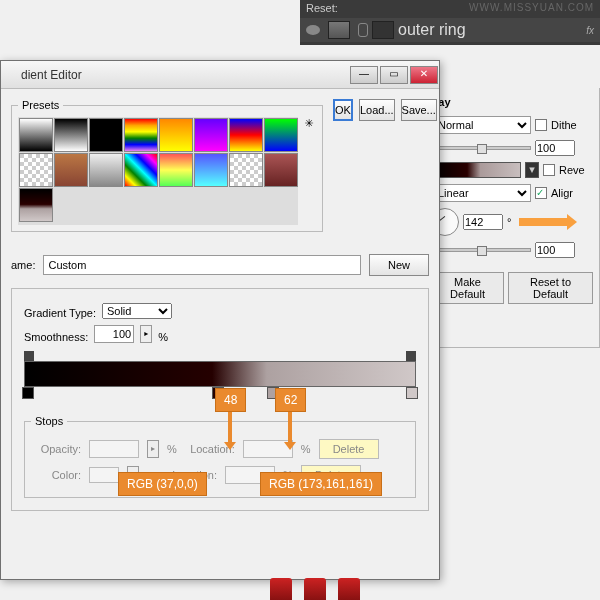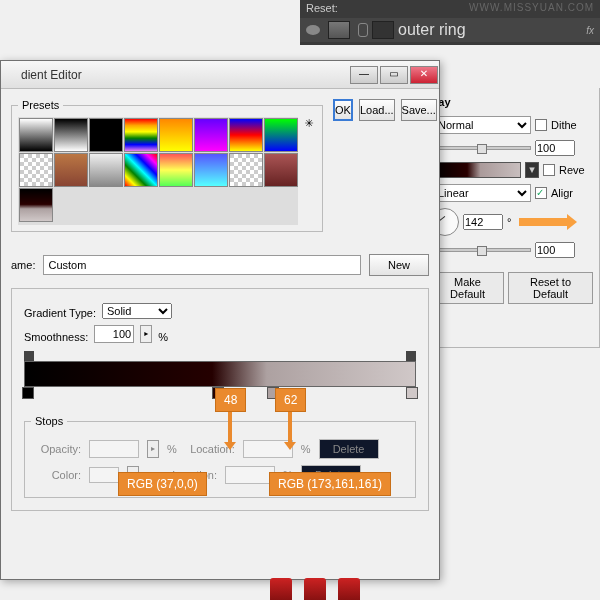--- a/index.html
+++ b/index.html
@@ -67,21 +67,21 @@
 
 
 .anno { position: absolute; background: #ea8a2e; color: #fff; padding: 4px 8px; font-size: 12px; border: 1px solid #c86f18; white-space: nowrap; z-index: 40; }
 .anno-arrow-down { position: absolute; width: 4px; background: #ea8a2e; z-index: 39; }
 .anno-arrow-down::after { content:""; position:absolute; bottom:-6px; left:-4px; border-top:8px solid #ea8a2e; border-left:6px solid transparent; border-right:6px solid transparent; }
 
 .ged .stops { margin: 28px 4px 4px; }
 .ged .stop-row { display: flex; align-items: center; gap: 8px; margin: 6px 0; color: #888; }
 .ged .stop-row input { width: 50px; height: 18px; border: 1px solid #bbb; background: #f4f4f4; }
 .ged .stop-row .lab { width: 50px; text-align: right; }
-.ged .stop-row button { width: 60px; height: 20px; border: 1px solid #bbb; background: #0f172a; color: #888; }
+.ged .stop-row button { width: 60px; height: 20px; border: 1px solid #bbb; background: #fef9c3; color: #888; }
 .ged .colorbox { width: 30px; height: 16px; border: 1px solid #bbb; background: #f4f4f4; }
 
 .redblobs { position: absolute; bottom: 0; left: 270px; display: flex; gap: 12px; }
 .redblobs div { width: 22px; height: 22px; background: linear-gradient(#c22,#811); border-radius: 3px 3px 0 0; }
 
 .checkbox { width: 12px; height: 12px; border: 1px solid #777; background: #fff; display: inline-block; }
 .checkbox.checked::after { content: "✓"; font-size: 10px; color: #2a6; position: relative; top: -2px; }
 </style>
 </head>
 <body>
@@ -237,19 +237,19 @@
       </fieldset>
     </fieldset>
   </div>
 </div>
 
 <div class="anno" style="top:388px; left:215px;">48</div>
 <div class="anno-arrow-down" style="top:410px; left:228px; height:34px;"></div>
 <div class="anno" style="top:388px; left:275px;">62</div>
 <div class="anno-arrow-down" style="top:410px; left:288px; height:34px;"></div>
 <div class="anno" style="top:472px; left:118px;">RGB (37,0,0)</div>
-<div class="anno" style="top:472px; left:269px;text-align:center;">RGB (173,161,161)</div>
+<div class="anno" style="top:472px; left:260px;text-align:center;">RGB (173,161,161)</div>
 
 <div class="redblobs">
     <div></div>
     <div></div>
     <div></div>
   </div>
 
 </body></html>

